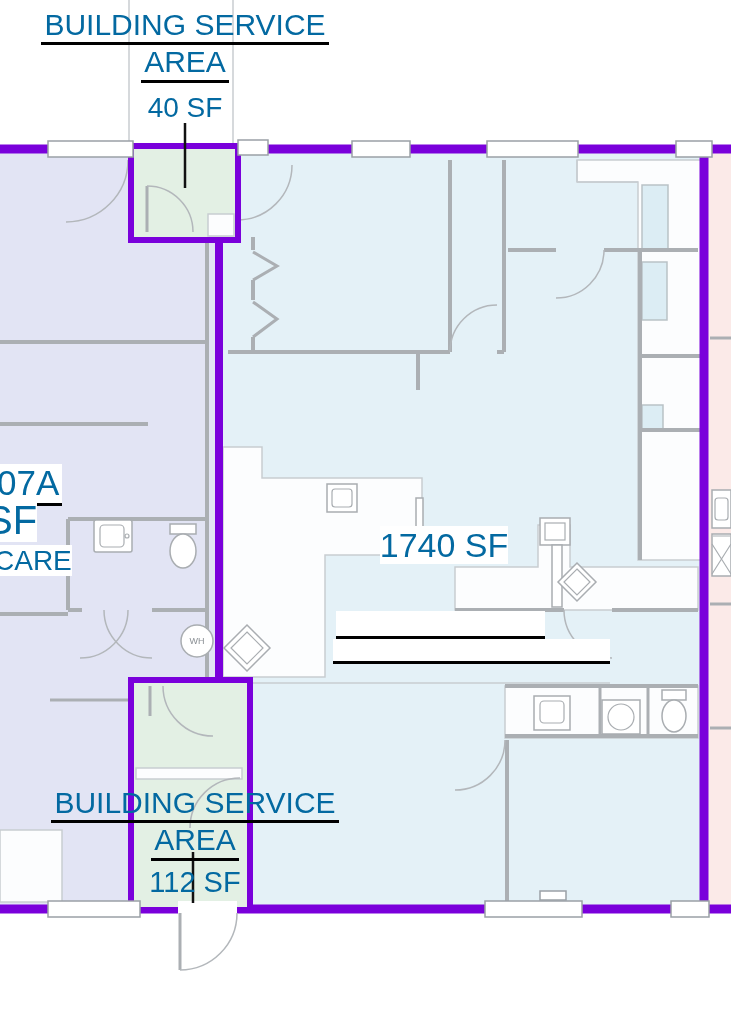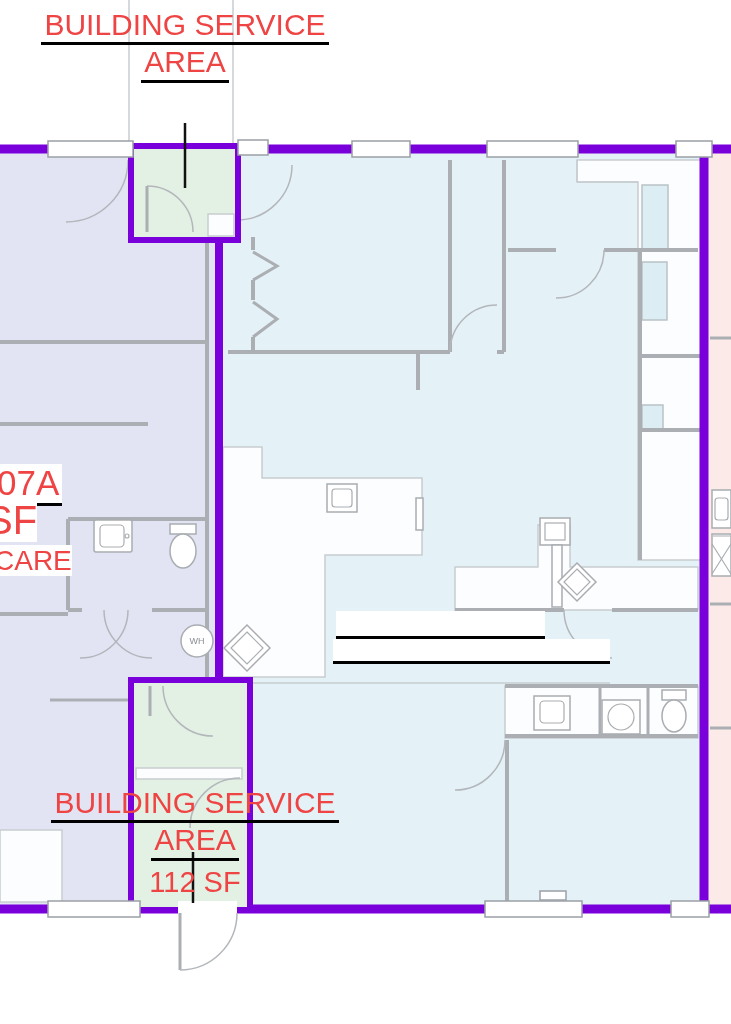--- a/index.html
+++ b/index.html
@@ -15,21 +15,21 @@
   .b    {stroke:var(--line-light,#C8CDD1);stroke-width:1.5;fill:none;}
   .arc  {stroke:#B3B7BB;stroke-width:1.5;fill:none;}
   .fx   {stroke:#A9ADB1;stroke-width:1.5;fill:#ffffff;}
   .fxl  {stroke:#A9ADB1;stroke-width:1.2;fill:none;}
   .win  {fill:#ffffff;stroke:#9AA0A6;stroke-width:1.5;}
   .white{fill:#FCFDFE;stroke:var(--line-light,#C8CDD1);stroke-width:1.5;}
   .shelf{fill:var(--shelf-blue,#DCEDF4);stroke:#B9C2C6;stroke-width:1.5;}
   .lead {stroke:#111;stroke-width:2.5;fill:none;}
   .wh-text{font-family:"Liberation Sans",sans-serif;font-size:9px;fill:#8A8F94;}
   
-  .lbl{position:absolute;color:#ef4444;}
+  .lbl{position:absolute;color:#0369a1;}
   .ctr{text-align:center;}
   .u{display:inline-block;border-bottom:3.5px solid #000;line-height:1.08;padding:0 3px 1px 3px;}
   .bgw{background:#ffffff;}
   #t-top{left:15px;top:8px;width:340px;font-size:30px;}
   #t-top .area{font-size:28px;margin-top:9px;}
   #t-suite{left:330px;top:524px;width:228px;}
   #t-suite .area{font-size:34px;margin-top:2px;}
   #t-bottom{left:25px;top:786px;width:340px;font-size:30px;}
   #t-bottom .area{font-size:29px;margin-top:5px;}
   #t-left1{left:-6px;top:463px;font-size:35px;}
@@ -189,23 +189,25 @@
 
   <g>
     <path class="lead" d="M185,123 V188"></path>
     <path class="lead" d="M193,852 V903"></path>
   </g>
 </svg>
 
 <div class="lbl ctr" id="t-top">
   <span class="lblline"><span class="u">BUILDING SERVICE</span></span>
   <span class="lblline"><span class="u">AREA</span></span>
+  <div class="area">40 SF</div>
 </div>
 
 <div class="lbl ctr" id="t-suite">
+  <div class="area"><span class="bgw">1740 SF</span></div>
 </div>
 
 <div class="bar" id="bar1"></div>
 <div class="bar" id="bar2"></div>
 
 <div class="lbl ctr" id="t-bottom">
   <span class="lblline"><span class="u">BUILDING SERVICE</span></span>
   <span class="lblline"><span class="u">AREA</span></span>
   <div class="area">112 SF</div>
 </div>

